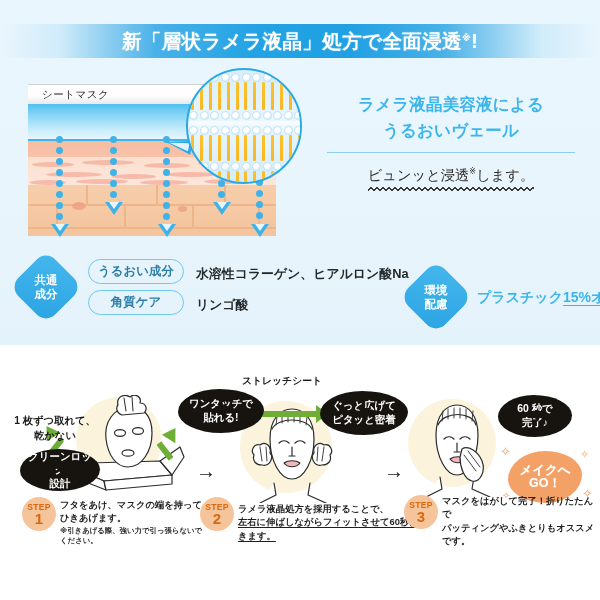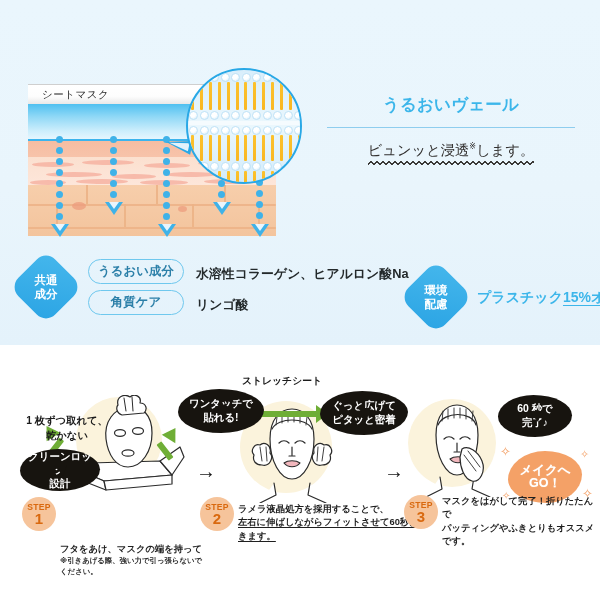--- a/index.html
+++ b/index.html
@@ -295,21 +295,20 @@
     width: 0; height: 0;
     border-left: 9px solid transparent;
     border-right: 4px solid transparent;
     border-top: 11px solid #17140f;
   }
 
   .plain-note {
     position: absolute;
     color: #1b1b1b; font-size: 10.3px; font-weight: bold; line-height: 1.5;
     text-align: center;
-    margin-left: 12px;
   }
 
   .illo-disc {
     position: absolute; border-radius: 50%;
     background: #fbf3dc;
   }
 
   .green-arrow-up {
     position: absolute;
     width: 0; height: 0;
@@ -364,20 +363,23 @@
   .lineart { position: absolute; }
   .lineart svg { display: block; }
 </style>
 </head>
 <body>
 
 <div id="page">
 
   <div id="top-section">
 
+    <div id="header-banner">
+      <div id="header-title"><span>新「層状ラメラ液晶」処方で全面浸透</span><span class="sup">※</span><span>!</span></div>
+    </div>
 
     <div id="diagram">
 
       <div class="skin-3"></div>
       <div class="skin-2"></div>
       <div class="skin-1"></div>
 
       <div class="fiber" style="left:4px;  top:78px; width:42px;"></div>
       <div class="fiber" style="left:54px; top:76px; width:52px;"></div>
       <div class="fiber" style="left:116px;top:79px; width:46px;"></div>
@@ -564,20 +566,21 @@
         <span class="tail" style="height:14px;"></span>
           <span class="tail" style="height:14px;"></span>
         <span class="tail" style="height:14px;"></span>
           <span class="tail" style="height:14px;"></span>
         <span class="tail" style="height:14px;"></span>
       </div>
     </div>
 
     <div id="right-block">
       <div id="right-heading">
+        <div>ラメラ液晶美容液による</div>
         <div>うるおいヴェール</div>
       </div>
       <div id="right-divider"></div>
       <div id="right-body">
         <div><span class="wavy"><span>ビュンッと浸透</span><span class="sup">※</span><span>します。</span></span></div>
       </div>
     </div>
 
     <div id="ingredients">
       <div class="diamond" style="left:20px; top:9px;"></div>
@@ -645,22 +648,23 @@
         <div>
           <div>クリーンロック</div>
           <div>設計</div>
         </div>
       </div>
 
       <div class="step-badge" style="left:14px; top:106px;">
         <span class="s-word">STEP</span>
         <span class="s-num">1</span>
       </div>
-      <div class="step-text" style="left:52px; top:108px; width:148px;margin-top:44px;">
+      <div class="step-text" style="left:52px; top:108px; width:148px;">
         <div>フタをあけ、マスクの端を持って</div>
+        <div>ひきあげます。</div>
         <span class="step-note">※引きあげる際、強い力で引っ張らないでください。</span>
       </div>
     </div>
 
     <div class="black-arrow" style="left:196px; top:116px;">→</div>
 
     <div id="step2-col" class="step-col">
       <div class="illo-disc" style="left:28px; top:10px; width:92px; height:92px;"></div>
 
       <div class="lineart" style="left:18px; top:8px;">

